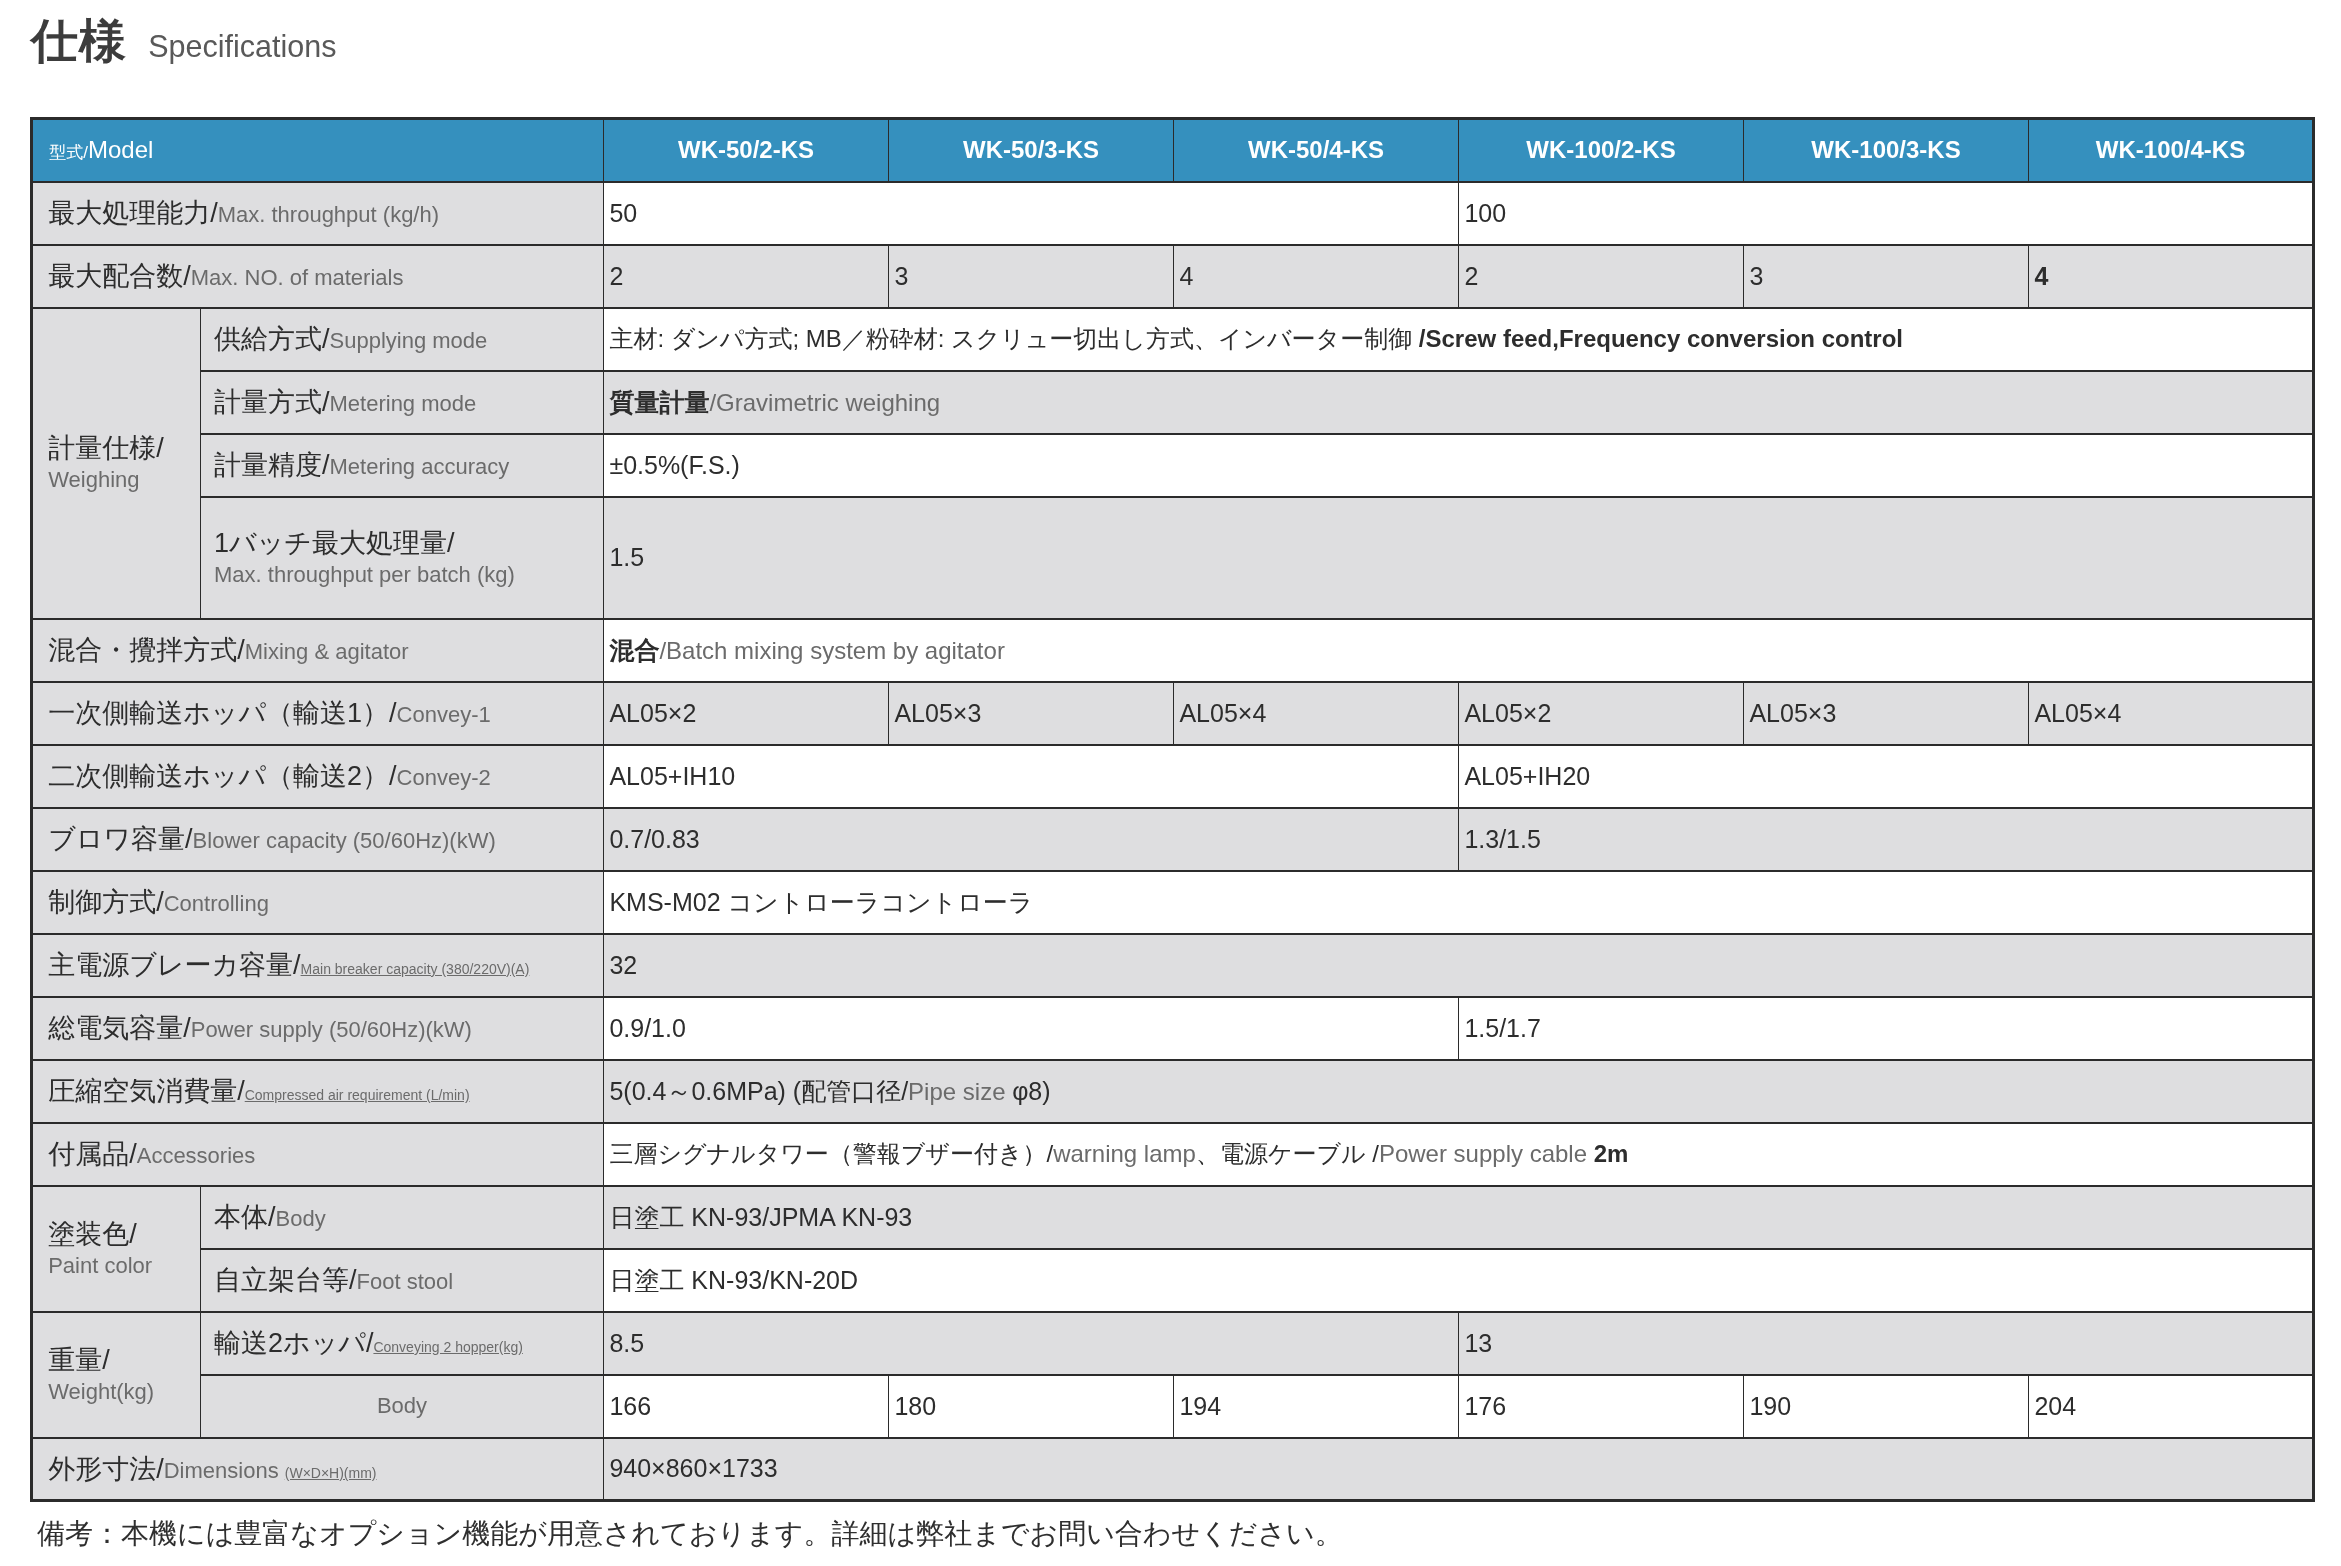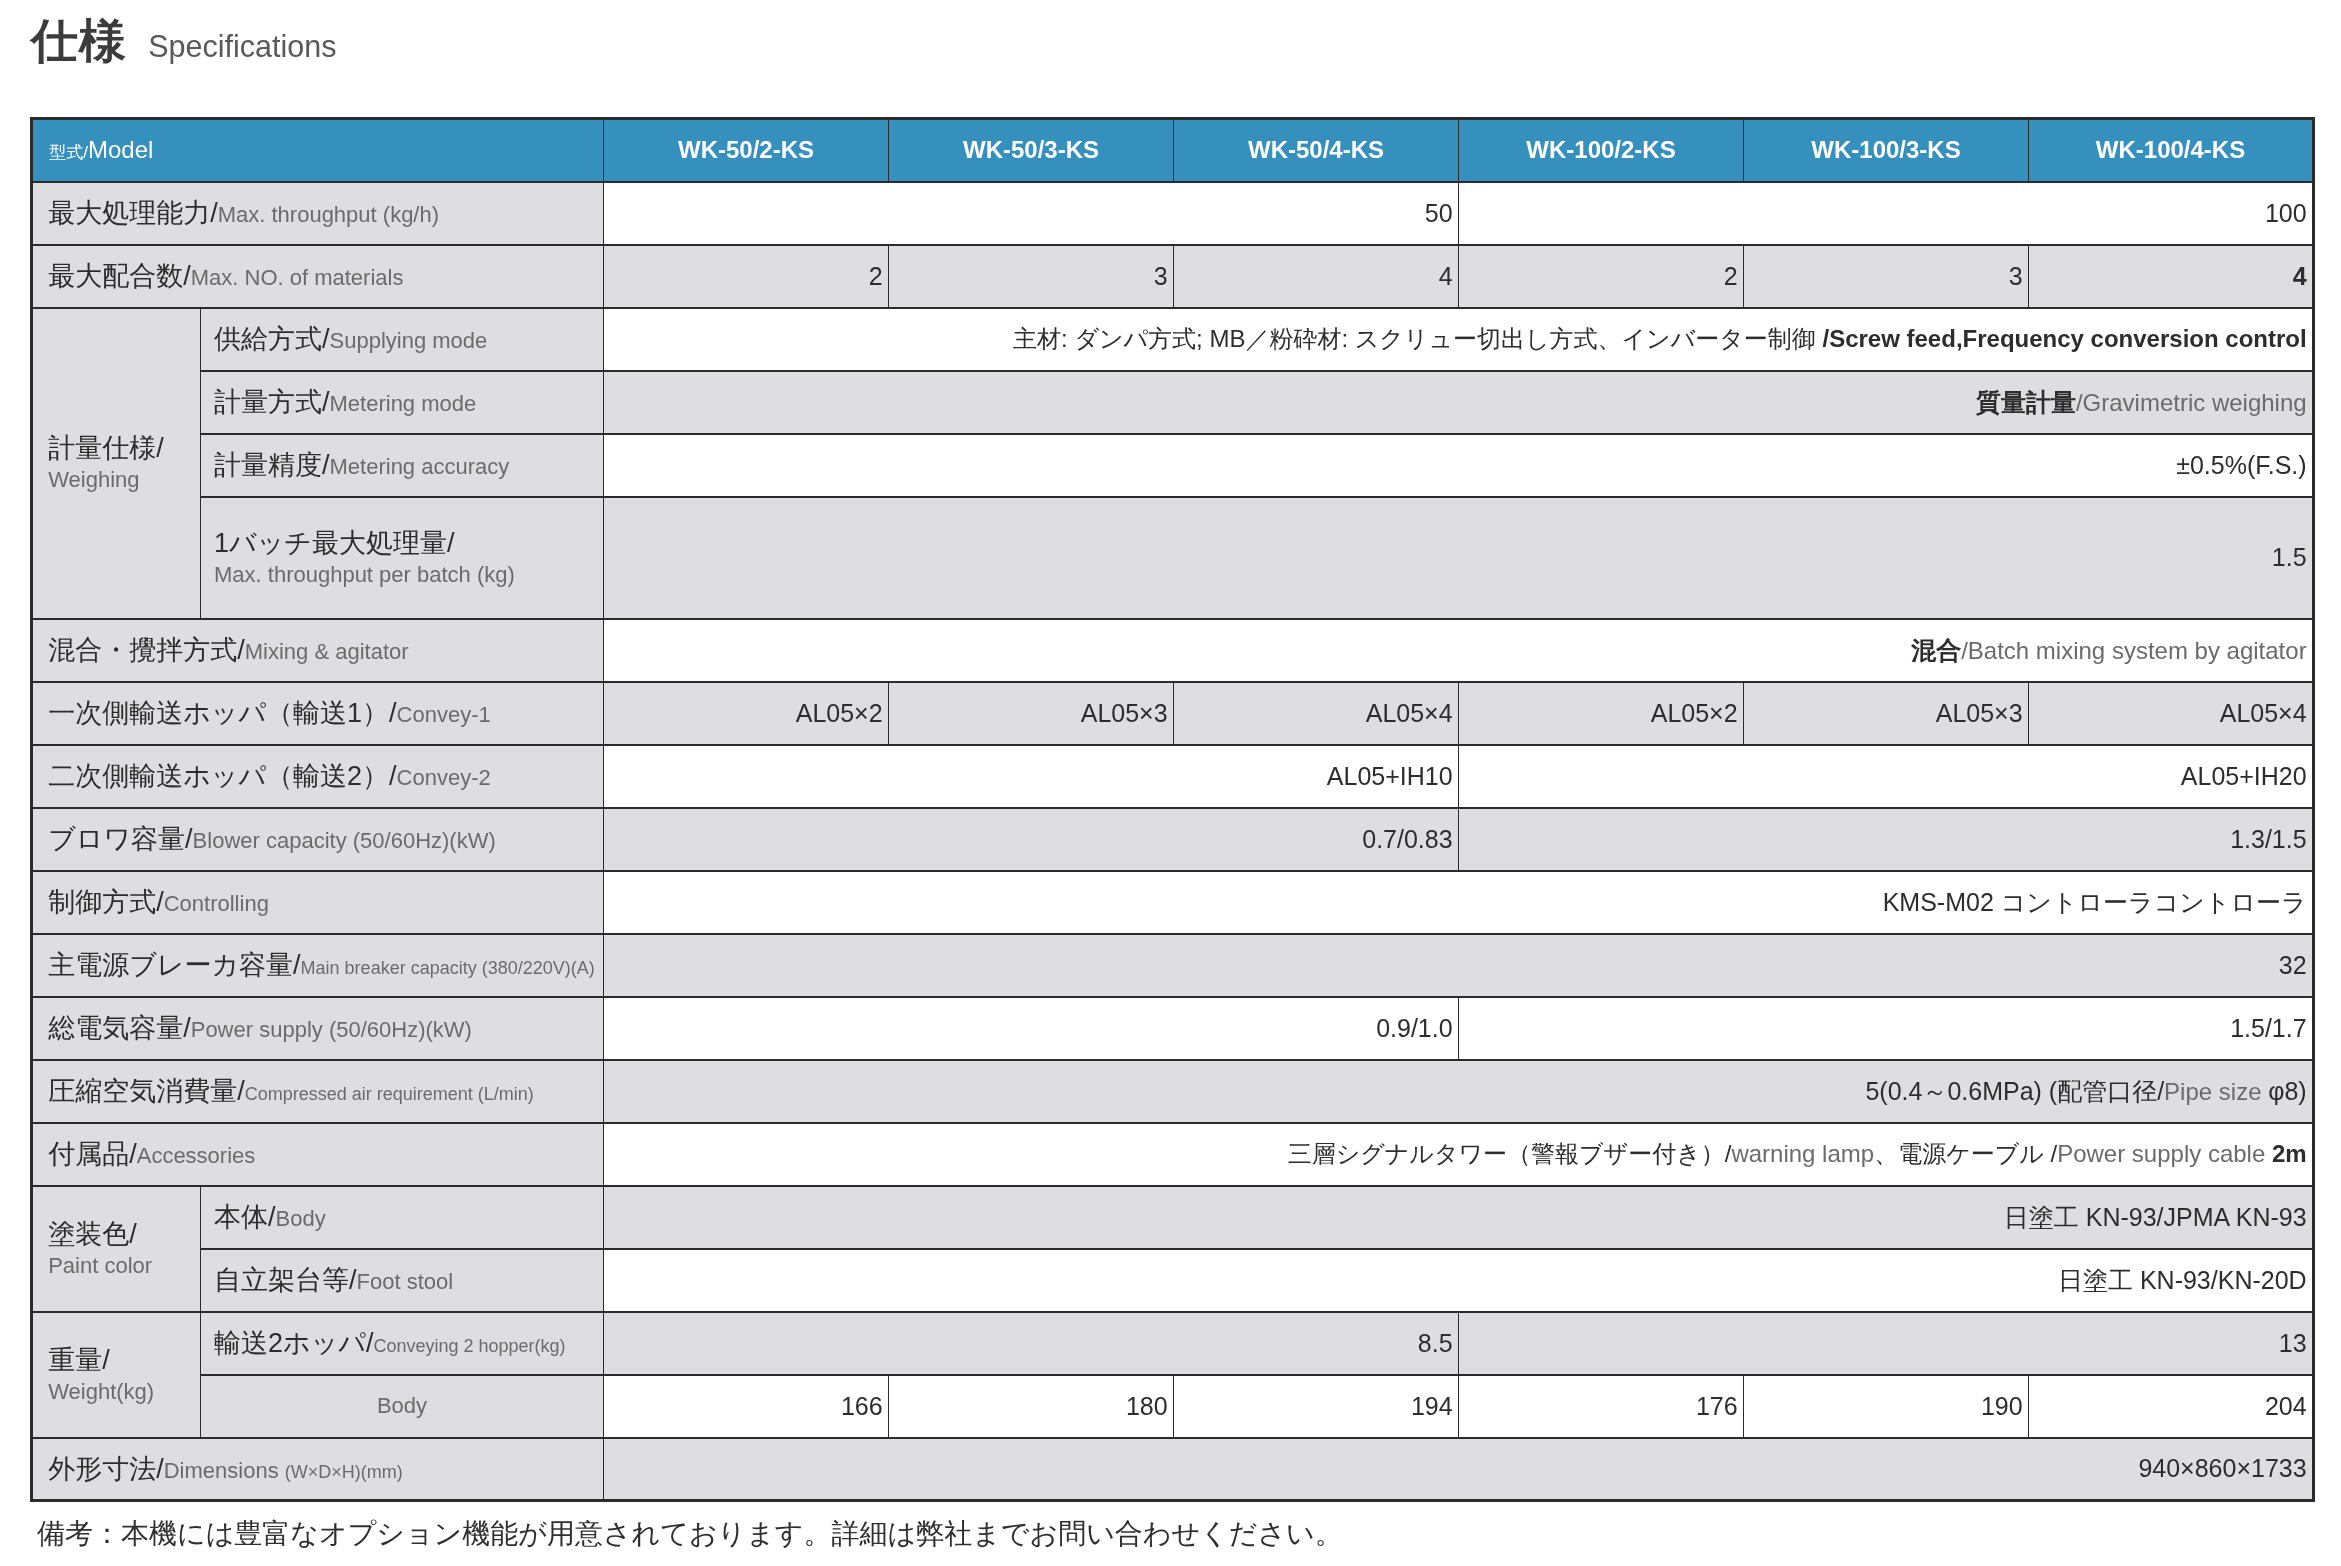--- a/index.html
+++ b/index.html
@@ -34,24 +34,24 @@
   .head-jp{color:#ffffff;font-size:17px;}
   .head-en{color:#ffffff;font-size:24px;}
 
   .lab{background:#DEDEE0;text-align:left;padding-left:15.2px;white-space:nowrap;}
   .grp{background:#DEDEE0;text-align:left;padding-left:15.2px;}
   .sub{background:#DEDEE0;text-align:left;padding-left:13px;white-space:nowrap;}
   .sub-c{background:#DEDEE0;text-align:center;}
 
   .jp{color:#2d2d2d;font-size:27px;}
   .en{color:#6b6b6b;font-size:22px;}
-  .en-sm{color:#6b6b6b;font-size:18px;}
+  .en-sm{color:#6b6b6b;font-size:14px;text-decoration:underline;}
   .blk{display:block;line-height:1.25;}
 
-  .val{text-align:right;font-size:25px;color:#2d2d2d;white-space:nowrap;margin-top:15px;}
+  .val{text-align:left;font-size:25px;color:#2d2d2d;white-space:nowrap;margin-top:15px;}
   .g{background:#DEDEE0;}
   .w{background:#ffffff;}
   .dk{color:#2d2d2d;}
   .gy{color:#6b6b6b;}
   .bold{font-weight:bold;}
   .valtxt-sm{font-size:24px;}
 
   
   .note{position:absolute;left:37px;top:1515px;font-size:28px;color:#2f2f2f;white-space:nowrap;}
 </style>

